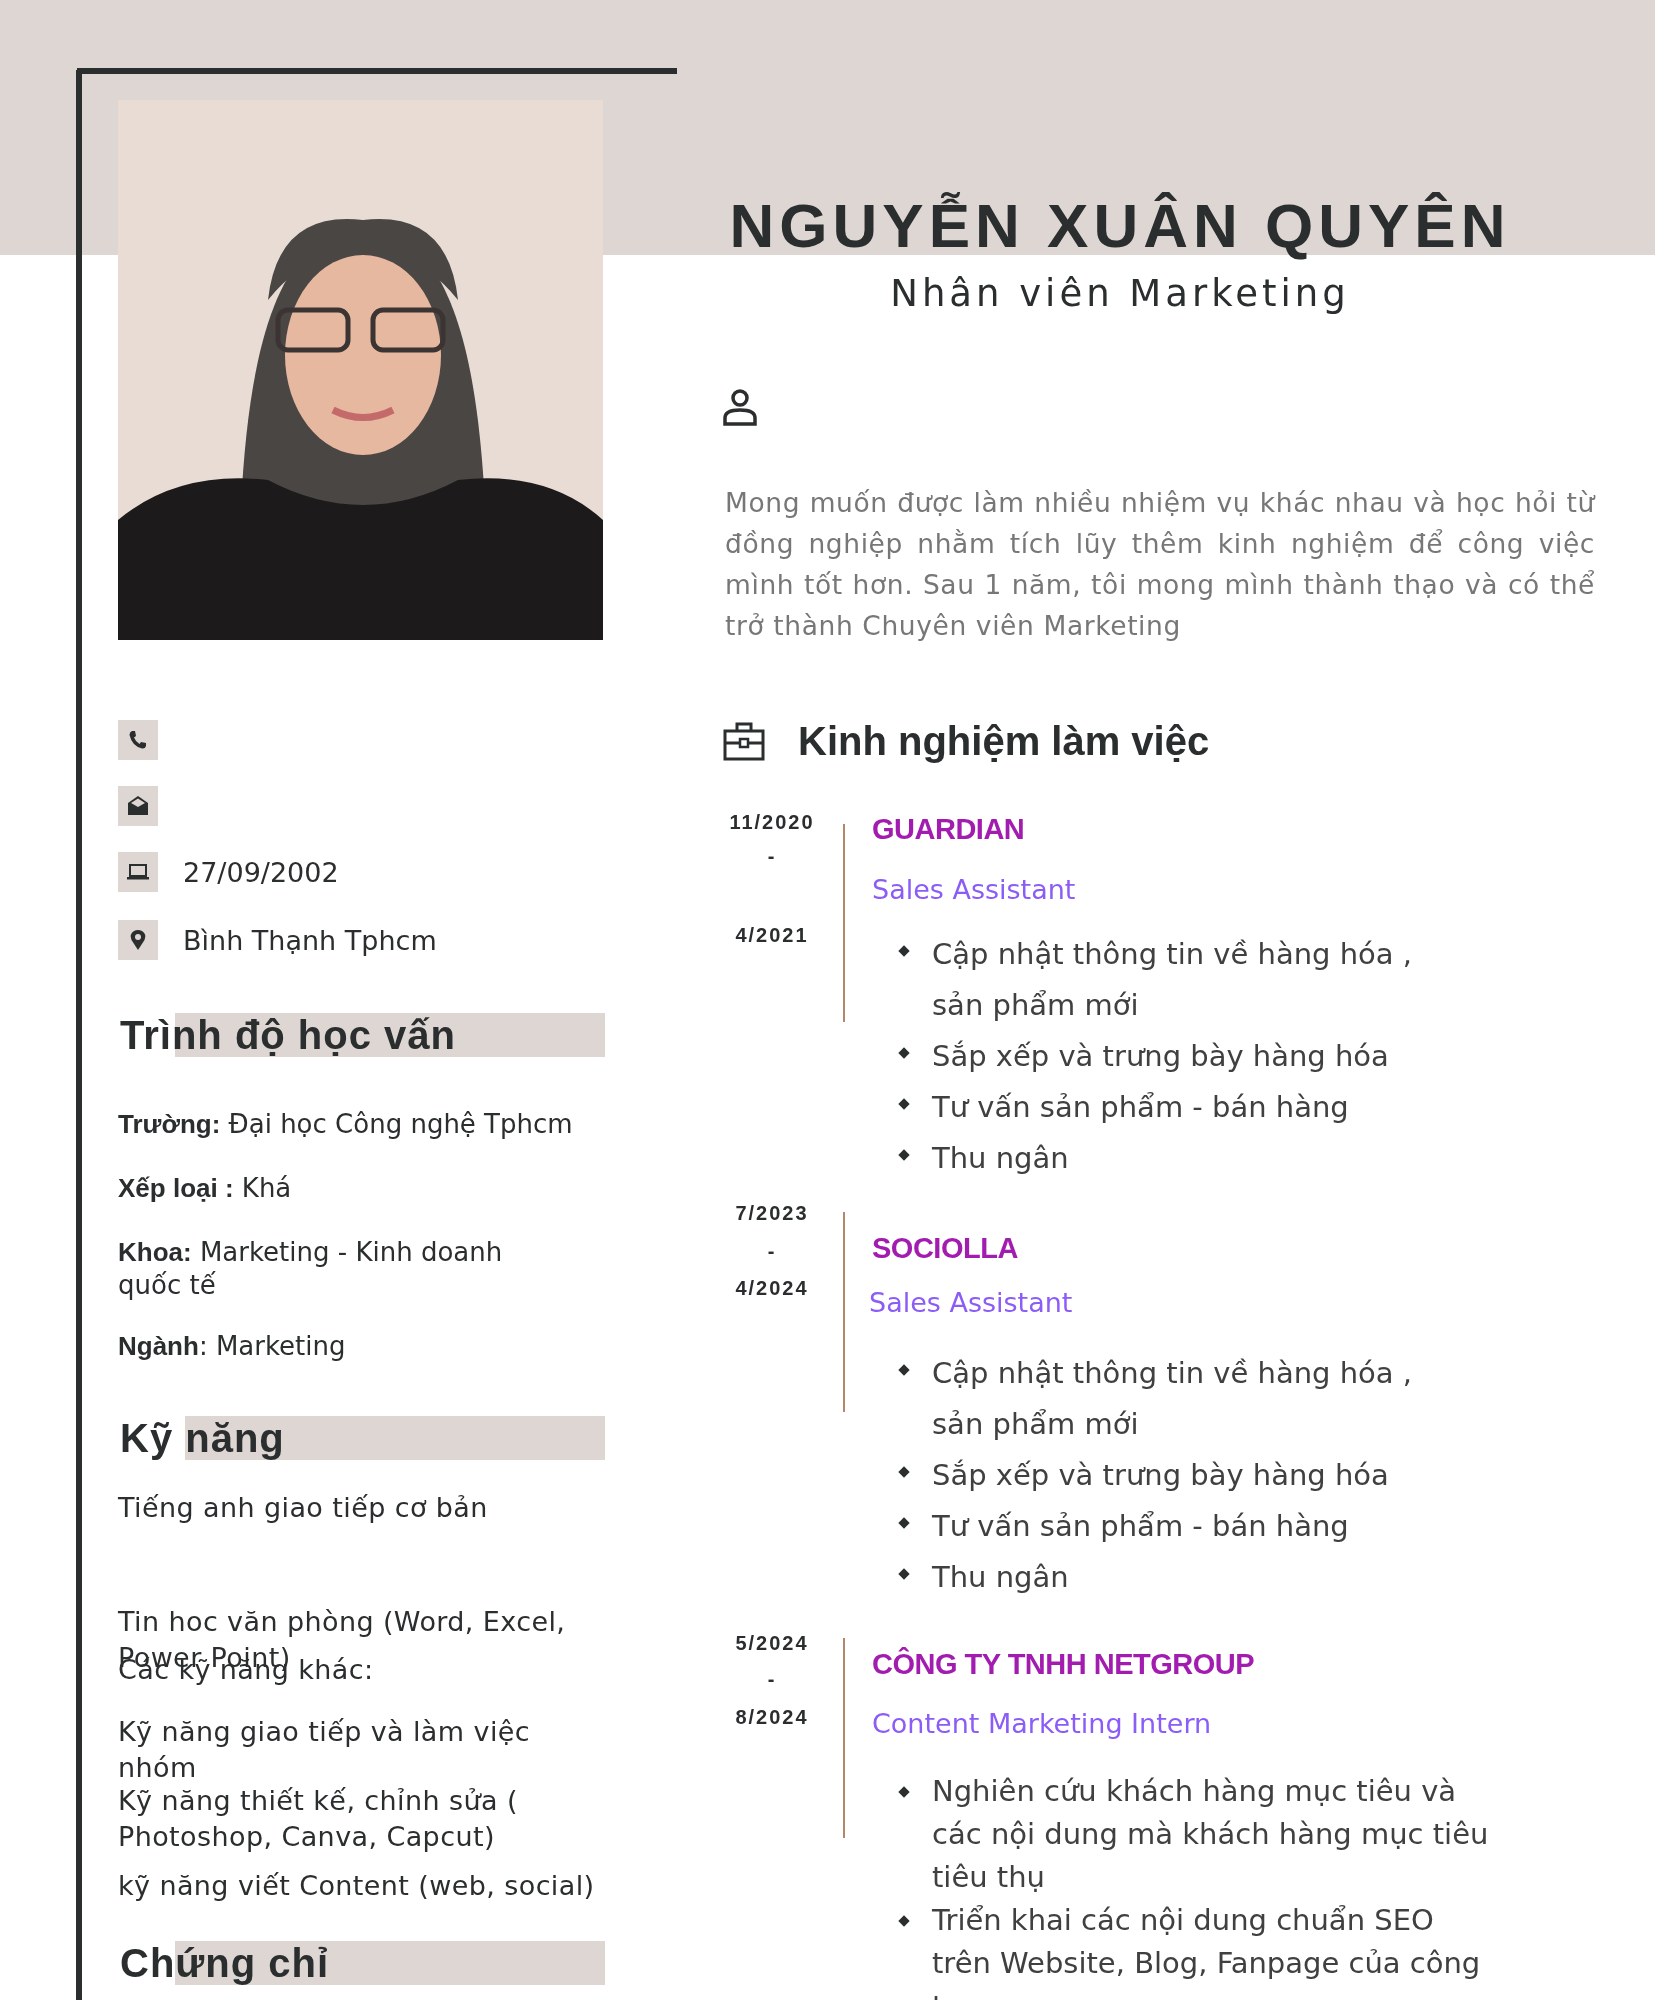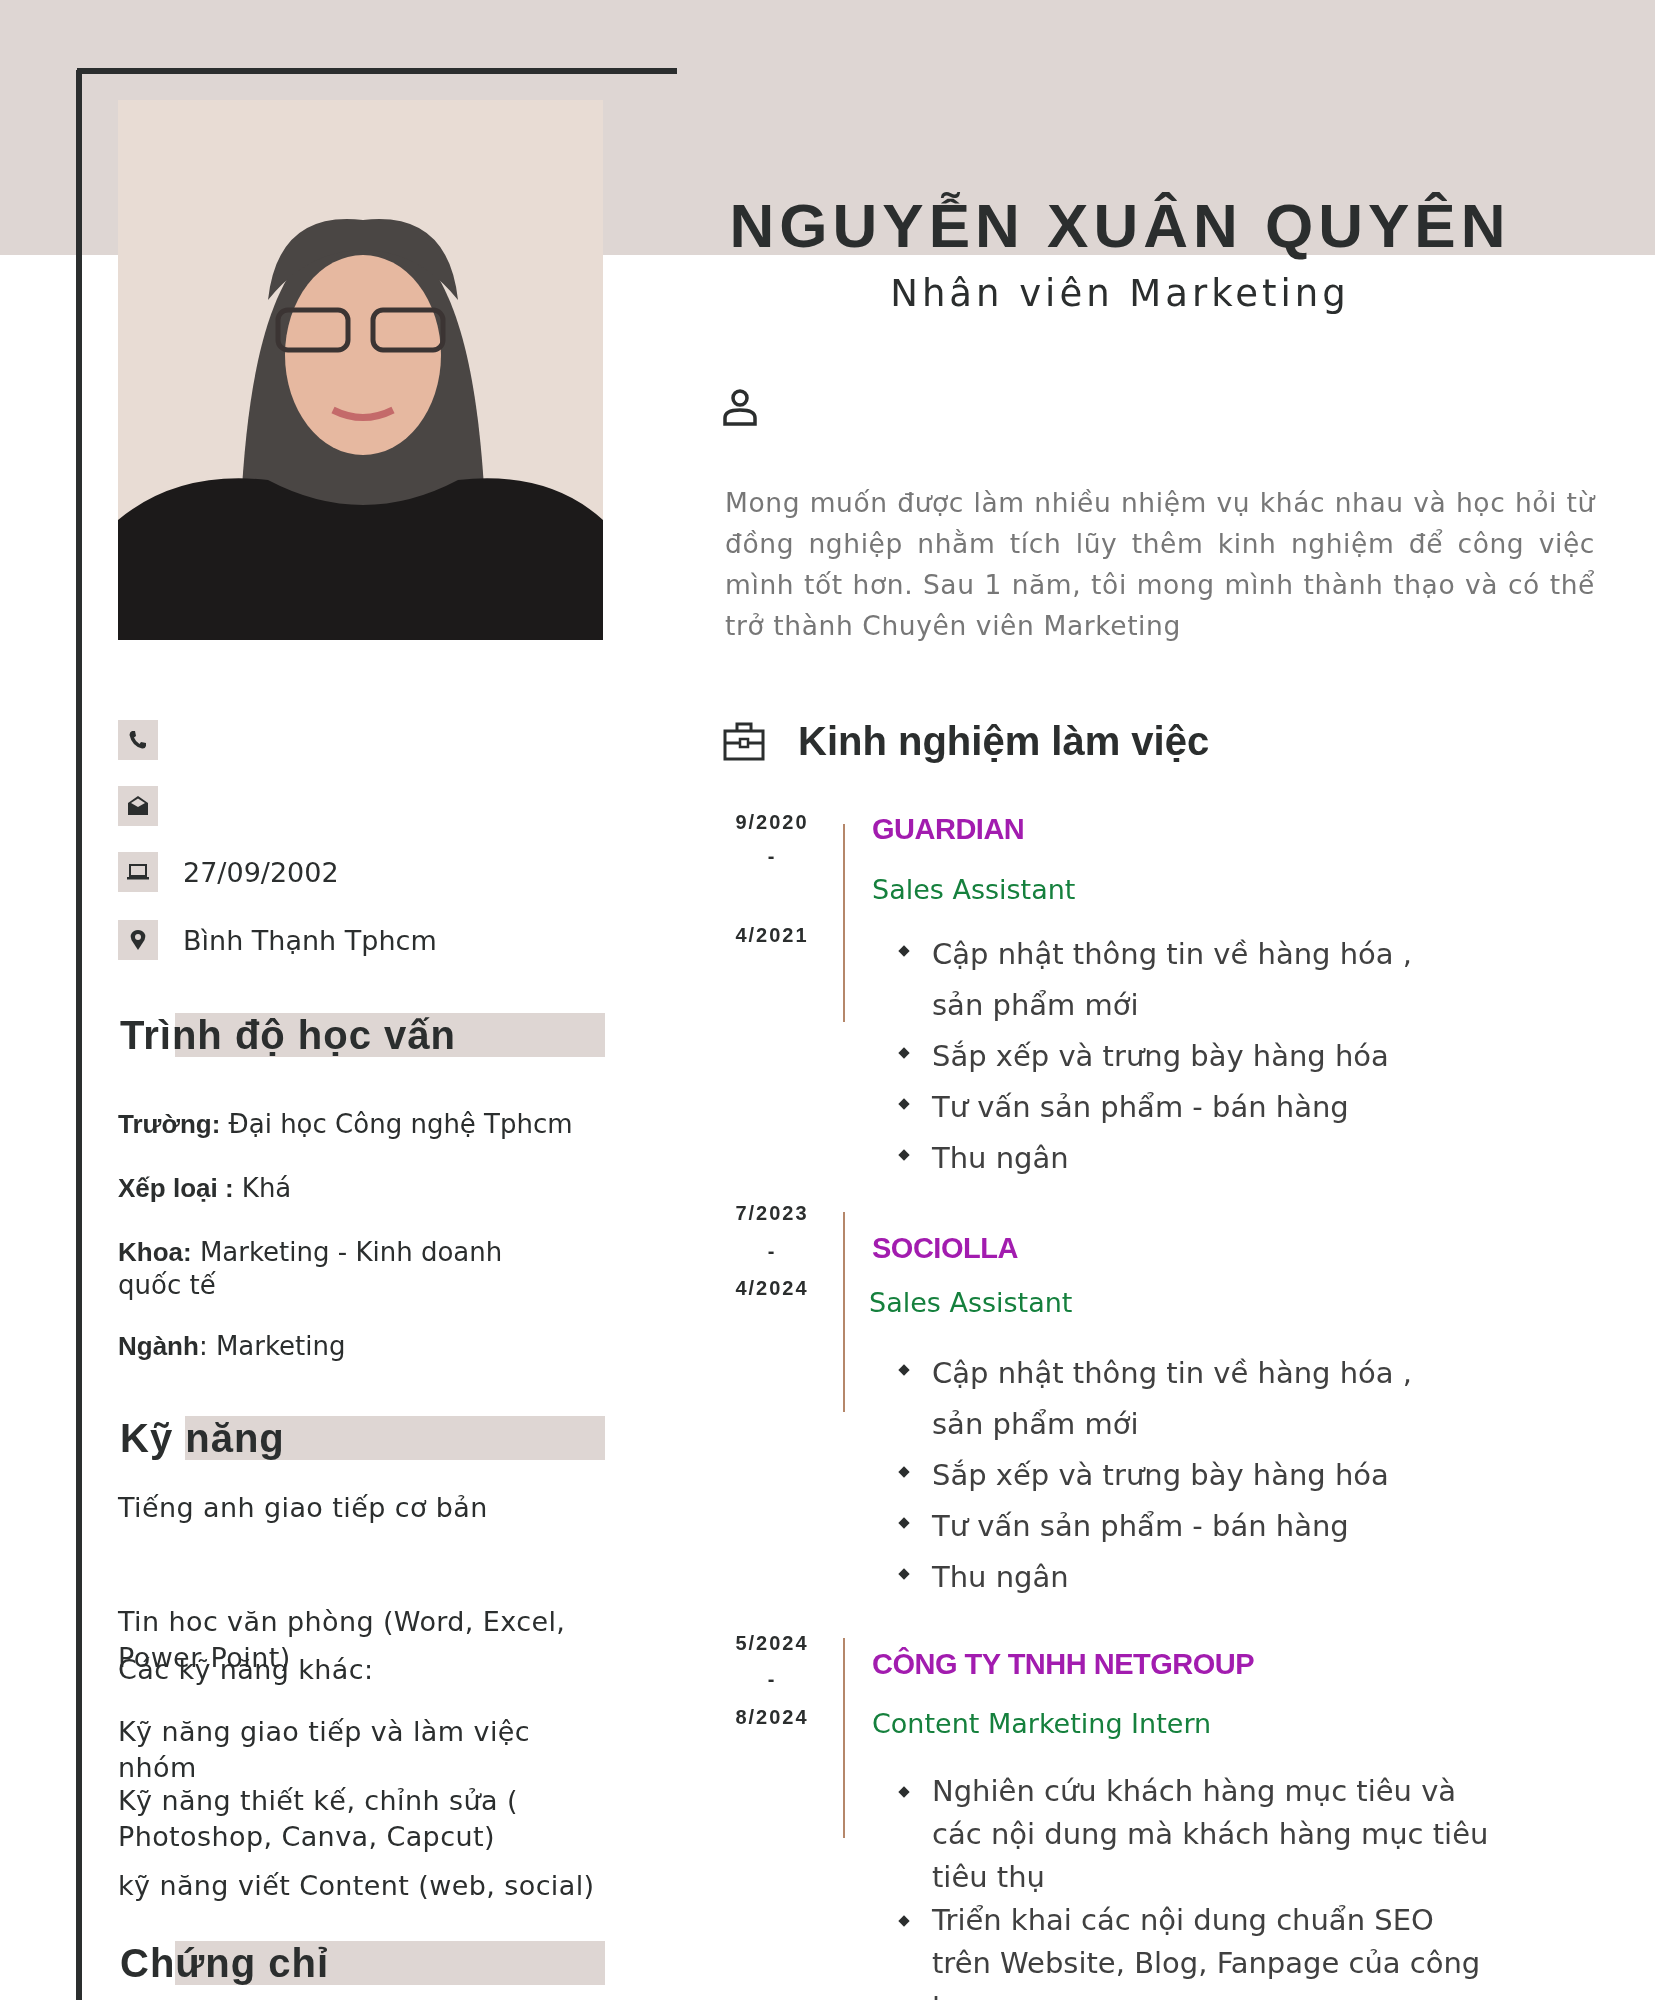--- a/index.html
+++ b/index.html
@@ -31,21 +31,21 @@
   .edu b { font-family: "Liberation Sans", sans-serif; font-weight: bold; }
   .skill { left: 118px; width: 480px; font-size: 27px; line-height: 36px; color: #2b2e2e; letter-spacing: 0.4px; }
 
   .exp-head { left: 722px; top: 716px; height: 50px; display: flex; align-items: center; }
   .exp-head svg { width: 44px; height: 44px; }
   .exp-head .lbl { margin-left: 32px; font-family: "Liberation Sans", sans-serif; font-weight: bold; font-size: 40px; color: #2b2e2e; }
 
   .date { left: 722px; width: 100px; text-align: center; font-family: "Liberation Sans", sans-serif; font-weight: bold; font-size: 20px; letter-spacing: 2px; color: #2b2e2e; }
   .tl { width: 2px; background: #b5876a; }
   .company { font-family: "Liberation Sans", sans-serif; font-weight: bold; font-size: 29px; color: #a21caf; white-space: nowrap; letter-spacing: -0.5px; }
-  .role { font-family: "DejaVu Sans", sans-serif; font-size: 27px; color: #15803d; white-space: nowrap; }
+  .role { font-family: "DejaVu Sans", sans-serif; font-size: 27px; color: #8b5cf6; white-space: nowrap; }
   .bullets { left: 895px; width: 640px; }
   .bullets li { list-style: none; position: relative; padding-left: 37px; font-size: 29px; color: #404040; }
   .bullets li::before { content: ""; position: absolute; left: 5px; top: 18px; width: 8px; height: 8px; background: #2b2e2e; transform: rotate(45deg); }
 </style>
 </head>
 <body>
 
 <div class="abs band"></div>
 <div class="abs frame-top"></div>
 <div class="abs frame-left"></div>
@@ -138,21 +138,21 @@
 <div class="abs exp-head">
   <svg viewBox="0 0 44 44">
     <rect x="3" y="12" width="38" height="28" fill="none" stroke="#2b2e2e" stroke-width="3"></rect>
     <path d="M15 12 L15 5 L29 5 L29 12" fill="none" stroke="#2b2e2e" stroke-width="3"></path>
     <line x1="3" y1="24" x2="41" y2="24" stroke="#2b2e2e" stroke-width="3"></line>
     <rect x="18" y="20" width="8" height="8" fill="#fff" stroke="#2b2e2e" stroke-width="2.5"></rect>
   </svg>
   <span class="lbl">Kinh nghiệm làm việc</span>
 </div>
 
-<div class="abs date" style="top:811px">9/2020</div>
+<div class="abs date" style="top:811px">11/2020</div>
 <div class="abs date" style="top:845px">-</div>
 <div class="abs date" style="top:924px">4/2021</div>
 <div class="abs tl" style="left:843px; top:824px; height:198px"></div>
 <div class="abs company" style="left:872px; top:813px">GUARDIAN</div>
 <div class="abs role" style="left:872px; top:874px">Sales Assistant</div>
 <ul class="abs bullets" style="top:929px; width:560px; line-height:51px">
   <li>Cập nhật thông tin về hàng hóa , sản phẩm mới</li>
   <li>Sắp xếp và trưng bày hàng hóa</li>
   <li>Tư vấn sản phẩm - bán hàng</li>
   <li>Thu ngân</li>

